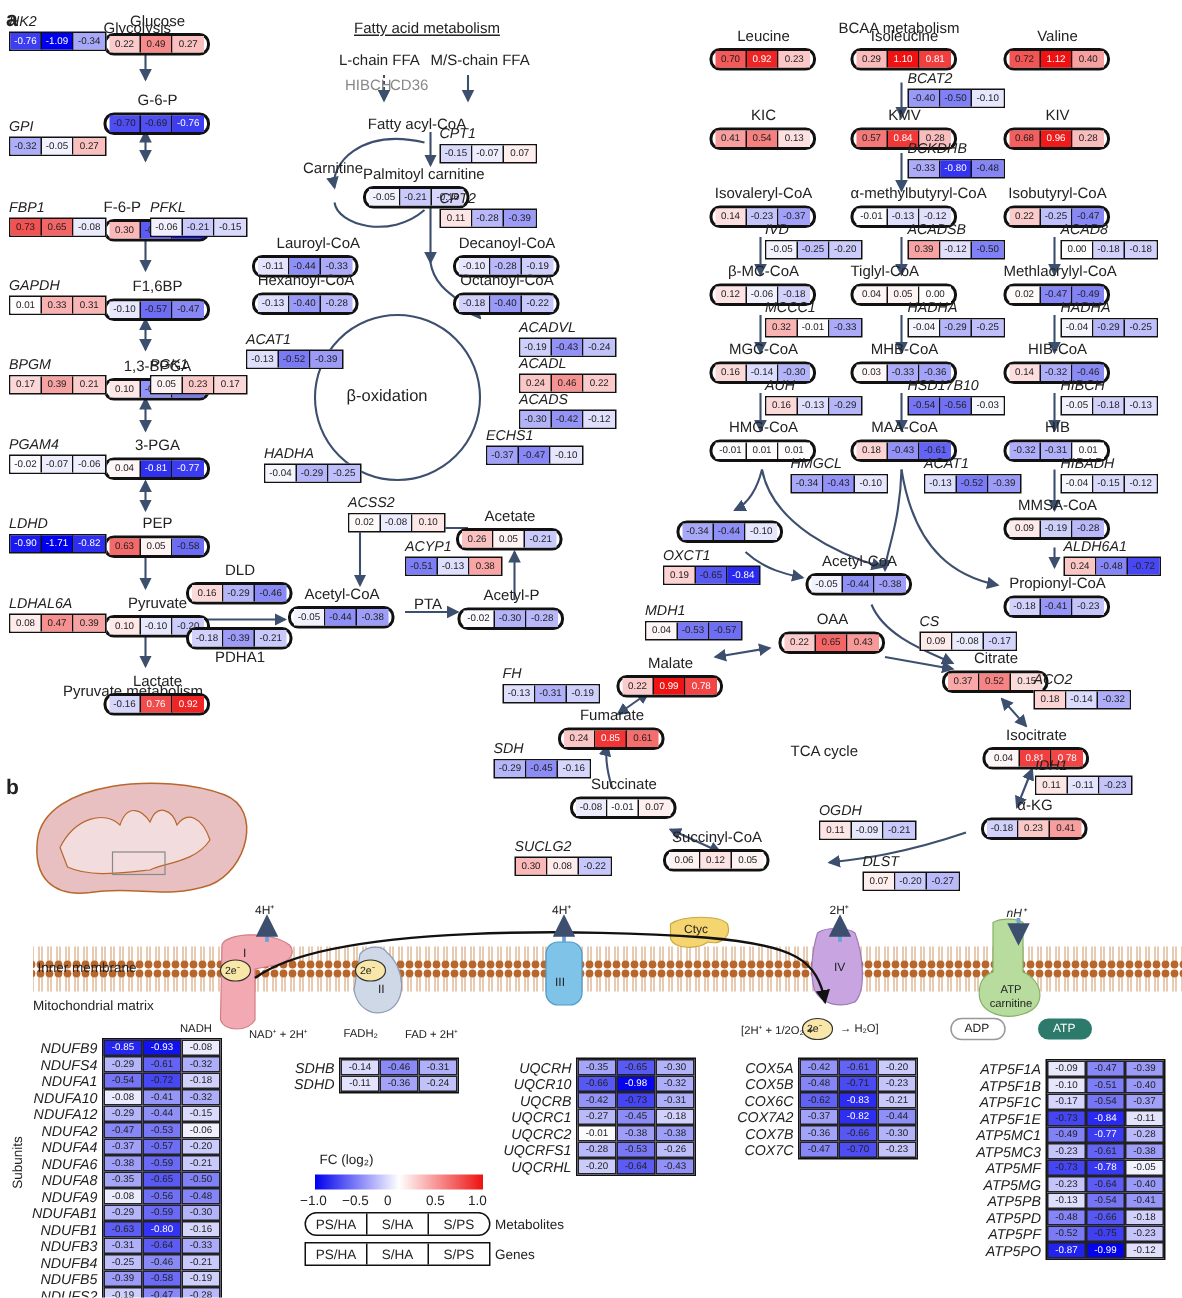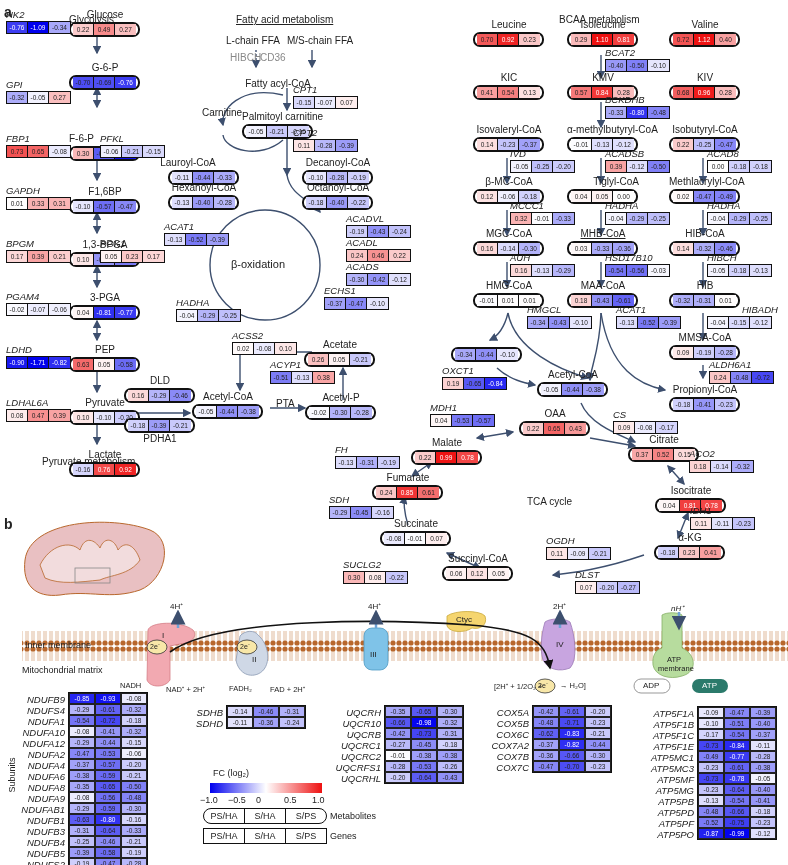--- a/index.html
+++ b/index.html
@@ -221,21 +221,21 @@
       <div class="cell" style="background: rgb(156, 156, 248);">-0.39</div>
       <div class="cell" style="background: rgb(201, 201, 251);">-0.21</div>
     </div>
     <div class="lbl" style="left: 242px; top: 78px; width: 72px; text-align: center;">Fatty acyl-CoA</div>
     <div class="lbl" style="left: 242px; top: 111px; width: 72px; text-align: center;">Palmitoyl carnitine</div>
     <div class="box met" style="left: 242px; top: 124px;">
       <div class="cell" style="background: rgb(242, 242, 254);">-0.05</div>
       <div class="cell" style="background: rgb(201, 201, 251);">-0.21</div>
       <div class="cell" style="background: rgb(214, 214, 252);">-0.16</div>
     </div>
-    <div class="lbl" style="left: 152px; top: 157px; width: 72px; text-align: center;">Lauroyl-CoA</div>
+    <div class="lbl" style="left: 168px; top: 157px; width: 72px; text-align: right;">Lauroyl-CoA</div>
     <div class="box met" style="left: 168px; top: 170px;">
       <div class="cell" style="background: rgb(227, 227, 253);">-0.11</div>
       <div class="cell" style="background: rgb(143, 143, 248);">-0.44</div>
       <div class="cell" style="background: rgb(171, 171, 249);">-0.33</div>
     </div>
     <div class="lbl" style="left: 168px; top: 182px; width: 72px; text-align: center;">Hexanoyl-CoA</div>
     <div class="box met" style="left: 168px; top: 195px;">
       <div class="cell" style="background: rgb(222, 222, 253);">-0.13</div>
       <div class="cell" style="background: rgb(153, 153, 248);">-0.40</div>
       <div class="cell" style="background: rgb(184, 184, 250);">-0.28</div>
@@ -323,39 +323,39 @@
       <div class="cell" style="background: rgb(251, 203, 203);">0.22</div>
       <div class="cell" style="background: rgb(191, 191, 251);">-0.25</div>
       <div class="cell" style="background: rgb(135, 135, 247);">-0.47</div>
     </div>
     <div class="lbl" style="left: 473px; top: 176px; width: 72px; text-align: center;">β-MC-CoA</div>
     <div class="box met" style="left: 473px; top: 189px;">
       <div class="cell" style="background: rgb(253, 227, 227);">0.12</div>
       <div class="cell" style="background: rgb(240, 240, 254);">-0.06</div>
       <div class="cell" style="background: rgb(209, 209, 252);">-0.18</div>
     </div>
-    <div class="lbl" style="left: 567px; top: 176px; width: 72px; text-align: right;">Tiglyl-CoA</div>
+    <div class="lbl" style="left: 567px; top: 176px; width: 72px; text-align: left;">Tiglyl-CoA</div>
     <div class="box met" style="left: 567px; top: 189px;">
       <div class="cell" style="background: rgb(254, 246, 246);">0.04</div>
       <div class="cell" style="background: rgb(254, 243, 243);">0.05</div>
       <div class="cell" style="background: rgb(255, 255, 255);">0.00</div>
     </div>
     <div class="lbl" style="left: 669px; top: 176px; width: 72px; text-align: center;">Methlacrylyl-CoA</div>
     <div class="box met" style="left: 669px; top: 189px;">
       <div class="cell" style="background: rgb(255, 250, 250);">0.02</div>
       <div class="cell" style="background: rgb(135, 135, 247);">-0.47</div>
       <div class="cell" style="background: rgb(130, 130, 247);">-0.49</div>
     </div>
     <div class="lbl" style="left: 473px; top: 228px; width: 72px; text-align: center;">MGC-CoA</div>
     <div class="box met" style="left: 473px; top: 241px;">
       <div class="cell" style="background: rgb(252, 217, 217);">0.16</div>
       <div class="cell" style="background: rgb(219, 219, 253);">-0.14</div>
       <div class="cell" style="background: rgb(179, 179, 250);">-0.30</div>
     </div>
-    <div class="lbl" style="left: 567px; top: 228px; width: 72px; text-align: center; text-decoration: underline;">MHB-CoA</div>
+    <div class="lbl" style="left: 567px; top: 228px; width: 72px; text-align: center;">MHB-CoA</div>
     <div class="box met" style="left: 567px; top: 241px;">
       <div class="cell" style="background: rgb(254, 248, 248);">0.03</div>
       <div class="cell" style="background: rgb(171, 171, 249);">-0.33</div>
       <div class="cell" style="background: rgb(163, 163, 249);">-0.36</div>
     </div>
     <div class="lbl" style="left: 669px; top: 228px; width: 72px; text-align: center;">HIB-CoA</div>
     <div class="box met" style="left: 669px; top: 241px;">
       <div class="cell" style="background: rgb(253, 222, 222);">0.14</div>
       <div class="cell" style="background: rgb(173, 173, 250);">-0.32</div>
       <div class="cell" style="background: rgb(138, 138, 247);">-0.46</div>
@@ -643,21 +643,21 @@
       <div class="cell" style="background: rgb(168, 168, 249);">-0.34</div>
       <div class="cell" style="background: rgb(145, 145, 248);">-0.43</div>
       <div class="cell" style="background: rgb(230, 230, 253);">-0.10</div>
     </div>
     <div class="gene" style="left: 616px; top: 304px;">ACAT1</div>
     <div class="box" style="left: 616px; top: 316px;">
       <div class="cell" style="background: rgb(222, 222, 253);">-0.13</div>
       <div class="cell" style="background: rgb(122, 122, 246);">-0.52</div>
       <div class="cell" style="background: rgb(156, 156, 248);">-0.39</div>
     </div>
-    <div class="gene" style="left: 742px; top: 304px;">HIBADH</div>
+    <div class="gene" style="left: 707px; top: 304px;">HIBADH</div>
     <div class="box" style="left: 707px; top: 316px;">
       <div class="cell" style="background: rgb(245, 245, 254);">-0.04</div>
       <div class="cell" style="background: rgb(217, 217, 252);">-0.15</div>
       <div class="cell" style="background: rgb(224, 224, 253);">-0.12</div>
     </div>
     <div class="gene" style="left: 442px; top: 365px;">OXCT1</div>
     <div class="box" style="left: 442px; top: 377px;">
       <div class="cell" style="background: rgb(252, 210, 210);">0.19</div>
       <div class="cell" style="background: rgb(89, 89, 244);">-0.65</div>
       <div class="cell" style="background: rgb(41, 41, 241); color: rgb(255, 255, 255);">-0.84</div>
@@ -724,21 +724,21 @@
     </div>
   </div>
 
 <div class="lbl" style="left:25px;top:640px;font-size:9px;">Inner membrane</div>
 <div class="lbl" style="left:22px;top:665px;font-size:9px;">Mitochondrial matrix</div>
 <div class="lbl" style="left:162px;top:631px;font-size:8px;">I</div>
 <div class="lbl" style="left:252px;top:655px;font-size:8px;">II</div>
 <div class="lbl" style="left:370px;top:650px;font-size:8px;">III</div>
 <div class="lbl" style="left:556px;top:640px;font-size:8px;">IV</div>
 <div class="lbl" style="left:456px;top:615px;font-size:8px;">Ctyc</div>
-<div class="lbl" style="left:658px;top:655px;font-size:7.5px;width:32px;white-space:normal;text-align:center;line-height:9px;">ATP membrane</div>
+<div class="lbl" style="left:658px;top:655px;font-size:7.5px;width:32px;white-space:normal;text-align:center;line-height:9px;">ATP carnitine</div>
 <div class="lbl" style="left:150px;top:642px;font-size:7px;">2e⁻</div>
 <div class="lbl" style="left:240px;top:642px;font-size:7px;">2e⁻</div>
 <div class="lbl" style="left:170px;top:600px;font-size:8px;">4H⁺</div>
 <div class="lbl" style="left:368px;top:600px;font-size:8px;">4H⁺</div>
 <div class="lbl" style="left:553px;top:600px;font-size:8px;">2H⁺</div>
 <div class="lbl" style="left:671px;top:602px;font-size:8px;font-style:italic;">nH⁺</div>
 <div class="lbl" style="left:166px;top:684px;font-size:7.5px;">NAD⁺ + 2H⁺</div>
 <div class="lbl" style="left:229px;top:684px;font-size:7.5px;">FADH₂</div>
 <div class="lbl" style="left:270px;top:684px;font-size:7.5px;">FAD + 2H⁺</div>
 <div class="lbl" style="left:494px;top:681px;font-size:7.5px;">[2H⁺ + 1/2O₂ +</div>

